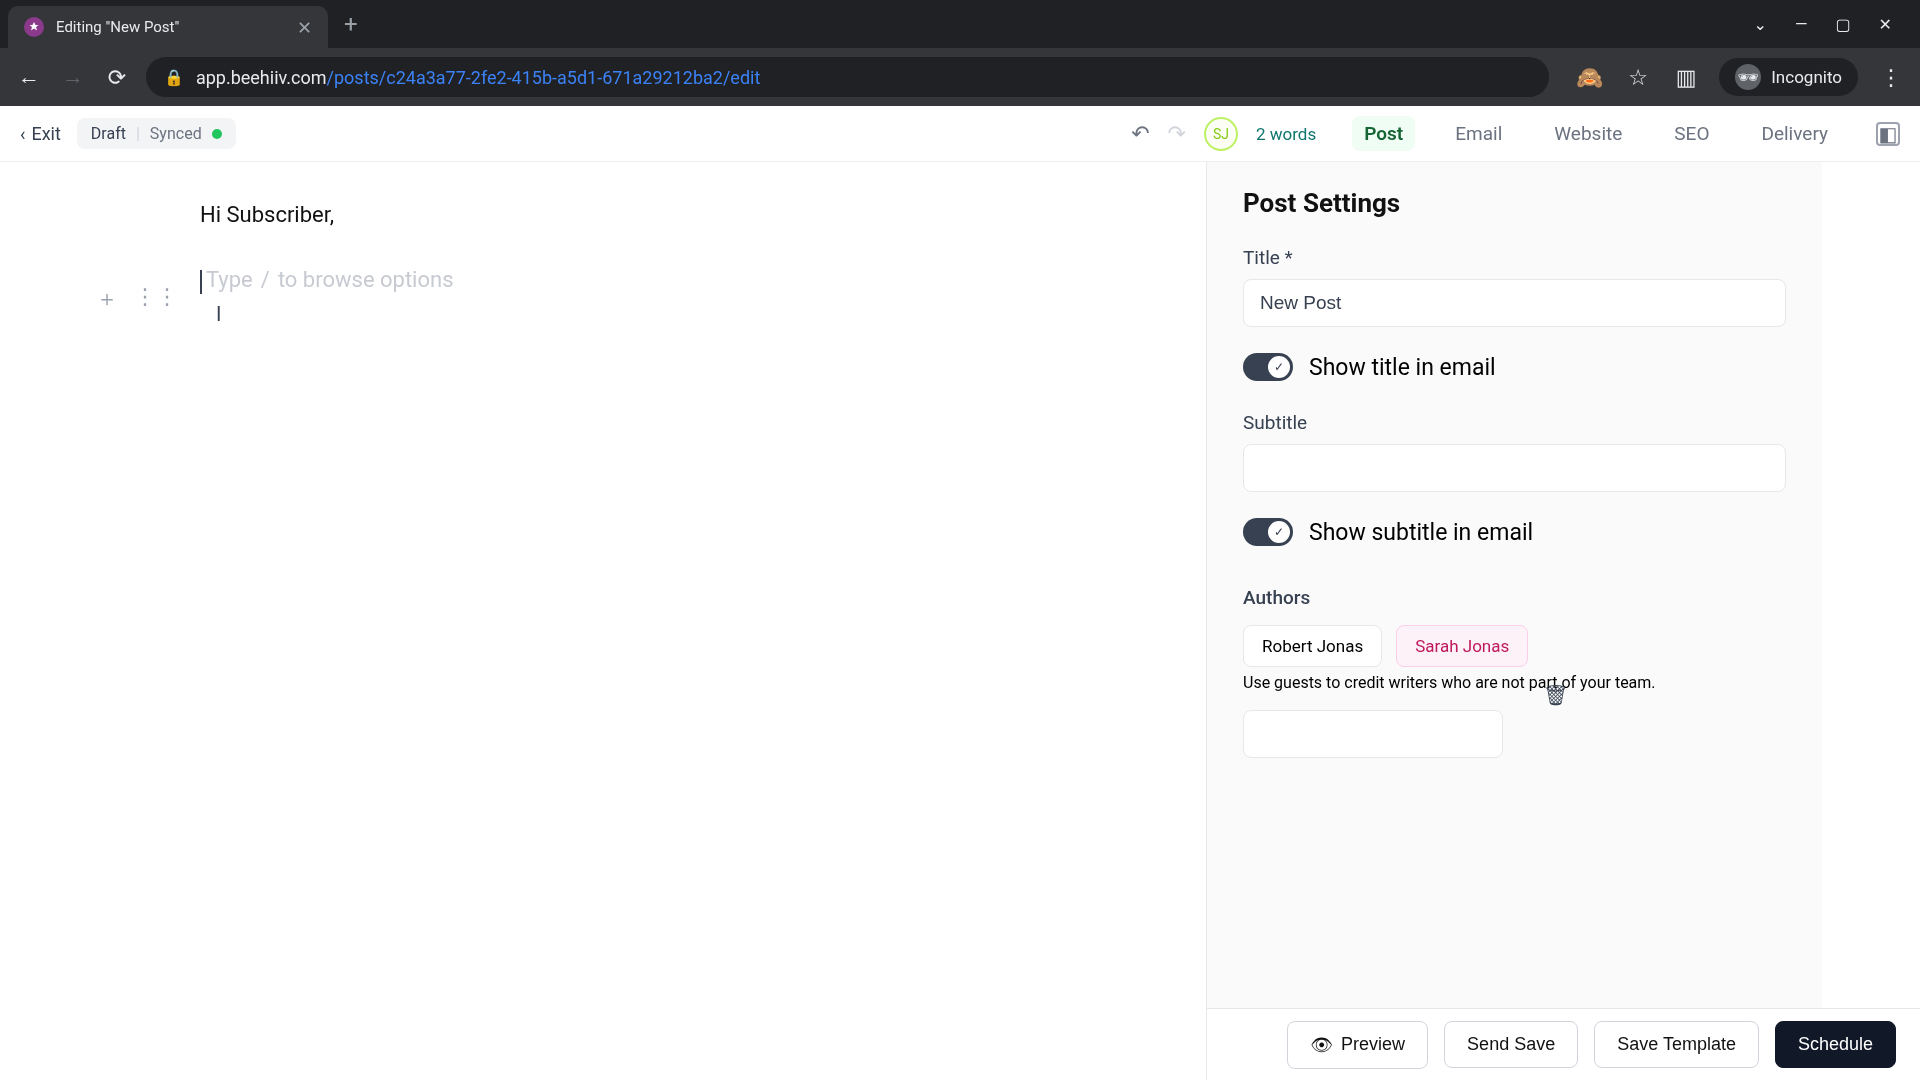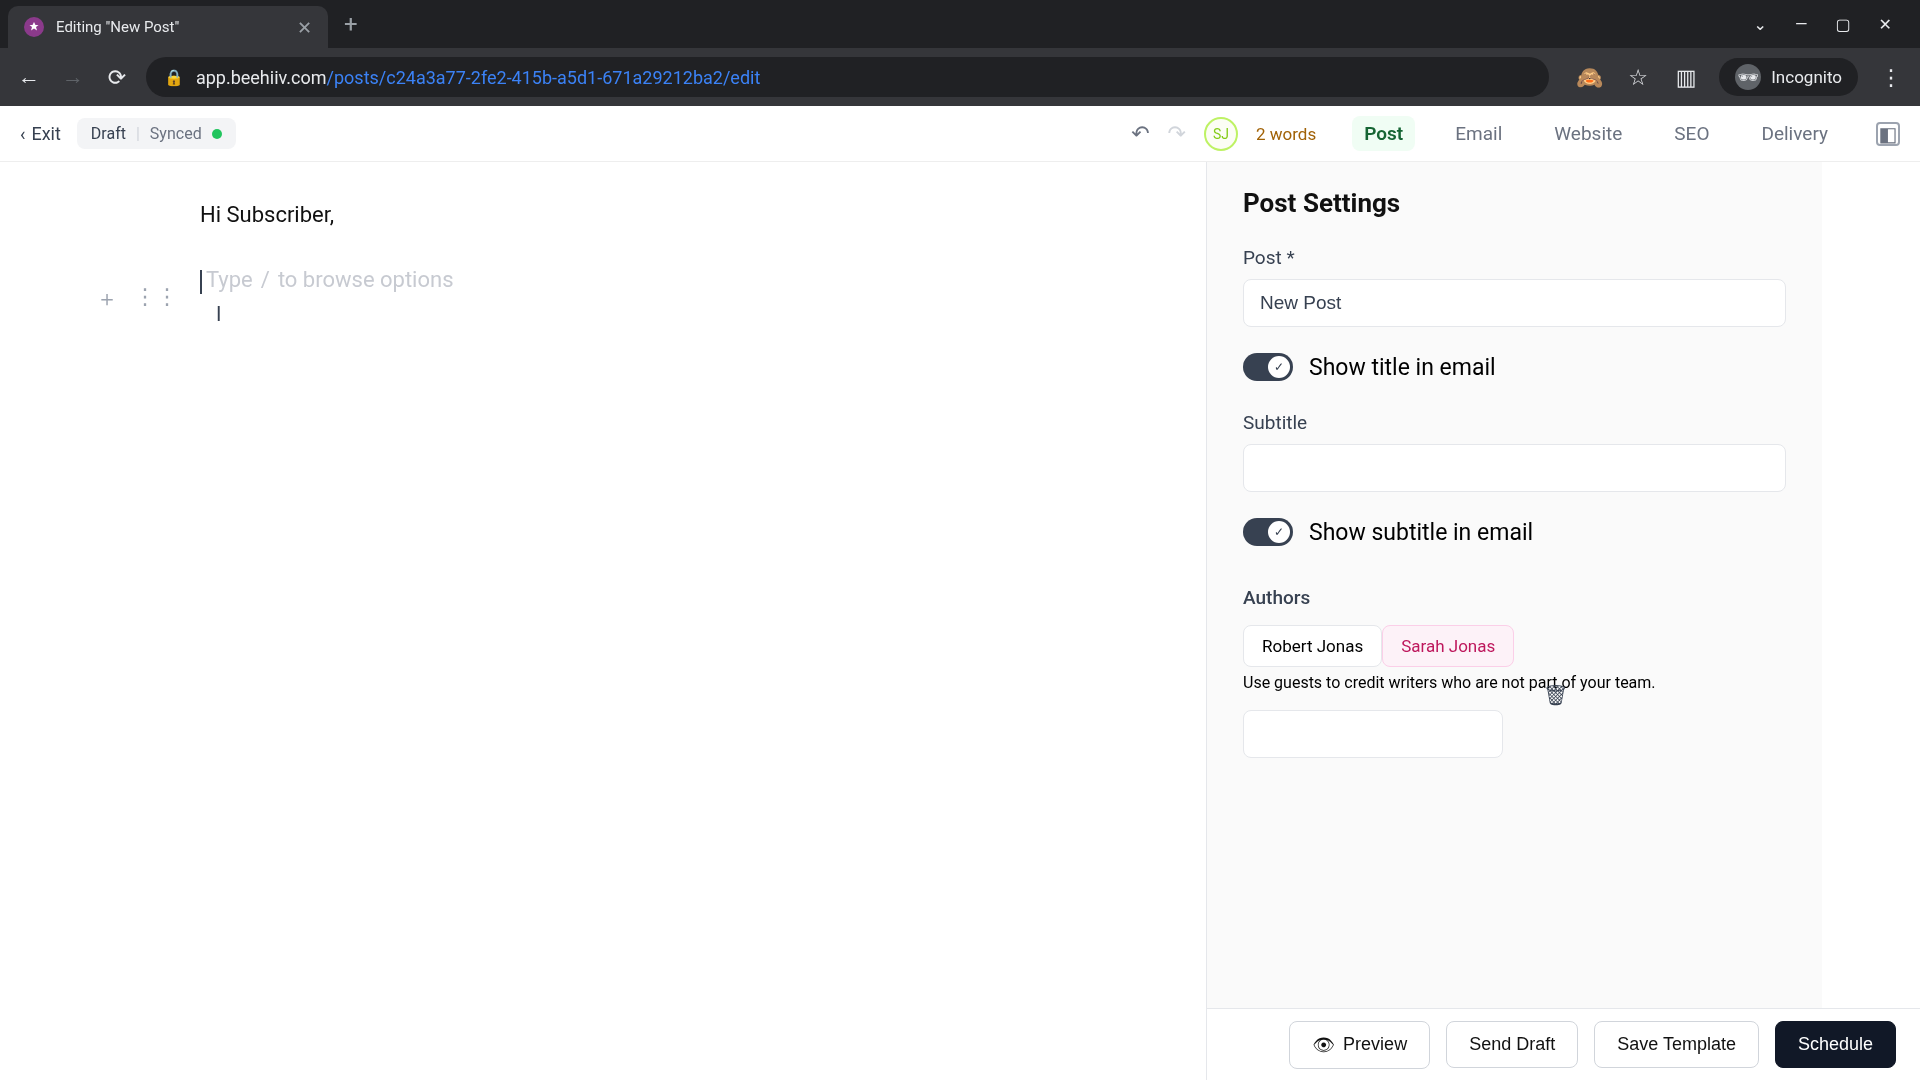--- a/index.html
+++ b/index.html
@@ -35,21 +35,21 @@
 .exit { display: flex; align-items: center; gap: 6px; color: #374151; font-size: 18px; cursor: pointer; }
 .status-pill { display: flex; align-items: center; gap: 10px; background: #f3f4f6; border-radius: 8px; padding: 6px 14px; font-size: 16px; }
 .status-pill .draft { color: #374151; }
 .status-pill .sep { color: #d1d5db; }
 .status-pill .synced { color: #6b7280; }
 .dot-green { width: 10px; height: 10px; background: #22c55e; border-radius: 50%; }
 .tb-center { flex: 1; display: flex; align-items: center; justify-content: flex-end; gap: 18px; margin-right: 20px; }
 .undo, .redo { color: #6b7280; font-size: 22px; cursor: pointer; }
 .redo { color: #d1d5db; }
 .avatar-ring { width: 34px; height: 34px; border: 2px solid #bef264; border-radius: 50%; display: flex; align-items: center; justify-content: center; color: #84cc16; font-size: 14px; background:#fcfdf5; }
-.wordcount { color: #a16207; font-size: 17px; }
+.wordcount { color: #0f766e; font-size: 17px; }
 .tabs { display: flex; gap: 28px; align-items: center; }
 .tab-link { color: #6b7280; font-size: 19px; cursor: pointer; padding: 6px 12px; border-radius: 8px; }
 .tab-link.active { background: #f0fdf4; color: #166534; font-weight: 600; }
 .panel-toggle { margin-left: 20px; color: #6b7280; cursor: pointer; font-size: 20px; border: 2px solid #9ca3af; border-radius: 4px; width: 24px; height: 24px; display: flex; align-items: center; justify-content: center; }
 
 .main { flex: 1; display: flex; overflow: hidden; }
 .editor { flex: 1; padding: 40px 90px; position: relative; }
 .editor-content { font-size: 22px; color: #111; max-width: 720px; margin-left: 110px; }
 .line-tools { position: absolute; left: 96px; top: 122px; display: flex; gap: 16px; color: #9ca3af; }
 .line-tools span { cursor: pointer; font-size: 22px; }
@@ -59,21 +59,21 @@
 
 .sidebar { width: 615px; border-left: 1px solid #e5e7eb; background: #fafafa; padding: 26px 36px 0 36px; overflow-y: auto; display: flex; flex-direction: column; }
 .sb-title { font-size: 26px; font-weight: 700; color: #111; margin-bottom: 28px; }
 .field-label { font-size: 19px; color: #374151; margin-bottom: 10px; }
 .input { width: 100%; background: #fff; border: 1px solid #e5e7eb; border-radius: 8px; padding: 12px 16px; font-size: 19px; color: #374151; }
 .toggle-row { display: flex; align-items: center; gap: 16px; margin: 26px 0 30px 0; }
 .toggle { width: 50px; height: 28px; background: #374151; border-radius: 14px; position: relative; cursor: pointer; }
 .toggle .knob { position: absolute; right: 3px; top: 3px; width: 22px; height: 22px; background: #fff; border-radius: 50%; display: flex; align-items: center; justify-content: center; color: #374151; font-size: 12px; }
 .toggle-label { font-size: 23px; color: #000000; }
 .section-label { font-size: 19px; color: #374151; margin: 10px 0 16px 0; font-weight: 500; }
-.authors { display: flex; }
+.authors { display: flex; gap: 14px; }
 .author-chip { border: 1px solid #e5e7eb; border-radius: 8px; padding: 10px 18px; font-size: 17px; background: #fff; cursor: pointer; }
 .author-chip.active { background: #fdf2f8; color: #be185d; border-color: #fbcfe8; }
 .guest-desc { color: #000000; font-size: 16px; margin-top: 6px; }
 .guest-input { margin-top: 18px; width: 260px; }
 .trash-icon { color: #374151; font-size: 20px; margin-left: 40px; position: relative; top: -30px; }
 
 .footer { height: 72px; border-top: 1px solid #e5e7eb; display: flex; align-items: center; justify-content: flex-end; gap: 16px; padding: 0 24px; background: #fff; }
 .btn { border: 1px solid #d1d5db; background: #fff; border-radius: 8px; padding: 12px 22px; font-size: 18px; cursor: pointer; display: flex; align-items: center; gap: 8px; color:#111; }
 .btn.primary { background: #111827; color: #fff; border-color: #111827; }
 .right-col { width: 714px; display: flex; flex-direction: column; border-left: 1px solid #e5e7eb; }
@@ -165,21 +165,21 @@
         <span>＋</span>
         <span>⋮⋮</span>
       </div>
       <span class="ibeam">I</span>
     </div>
 
     <div class="right-col">
       <div class="sidebar">
         <div class="sb-title">Post Settings</div>
 
-        <div class="field-label">Post *</div>
+        <div class="field-label">Title *</div>
         <input class="input" value="New Post" style="">
 
         <div class="toggle-row">
           <div class="toggle">
               <div class="knob">✓</div>
             </div>
           <span class="toggle-label">Show title in email</span>
         </div>
 
         <div class="field-label">Subtitle</div>
@@ -203,19 +203,19 @@
           <input class="input guest-input" style="">
           <span class="trash-icon">🗑</span>
         </div>
       </div>
 
       <div class="footer">
         <button class="btn">
             <span>👁</span>
             <span>Preview</span>
           </button>
-        <button class="btn">Send Draft</button>
+        <button class="btn">Send Save</button>
         <button class="btn">Save Template</button>
         <button class="btn primary">Schedule</button>
       </div>
     </div>
   </div>
 </div>
 
 </body></html>

